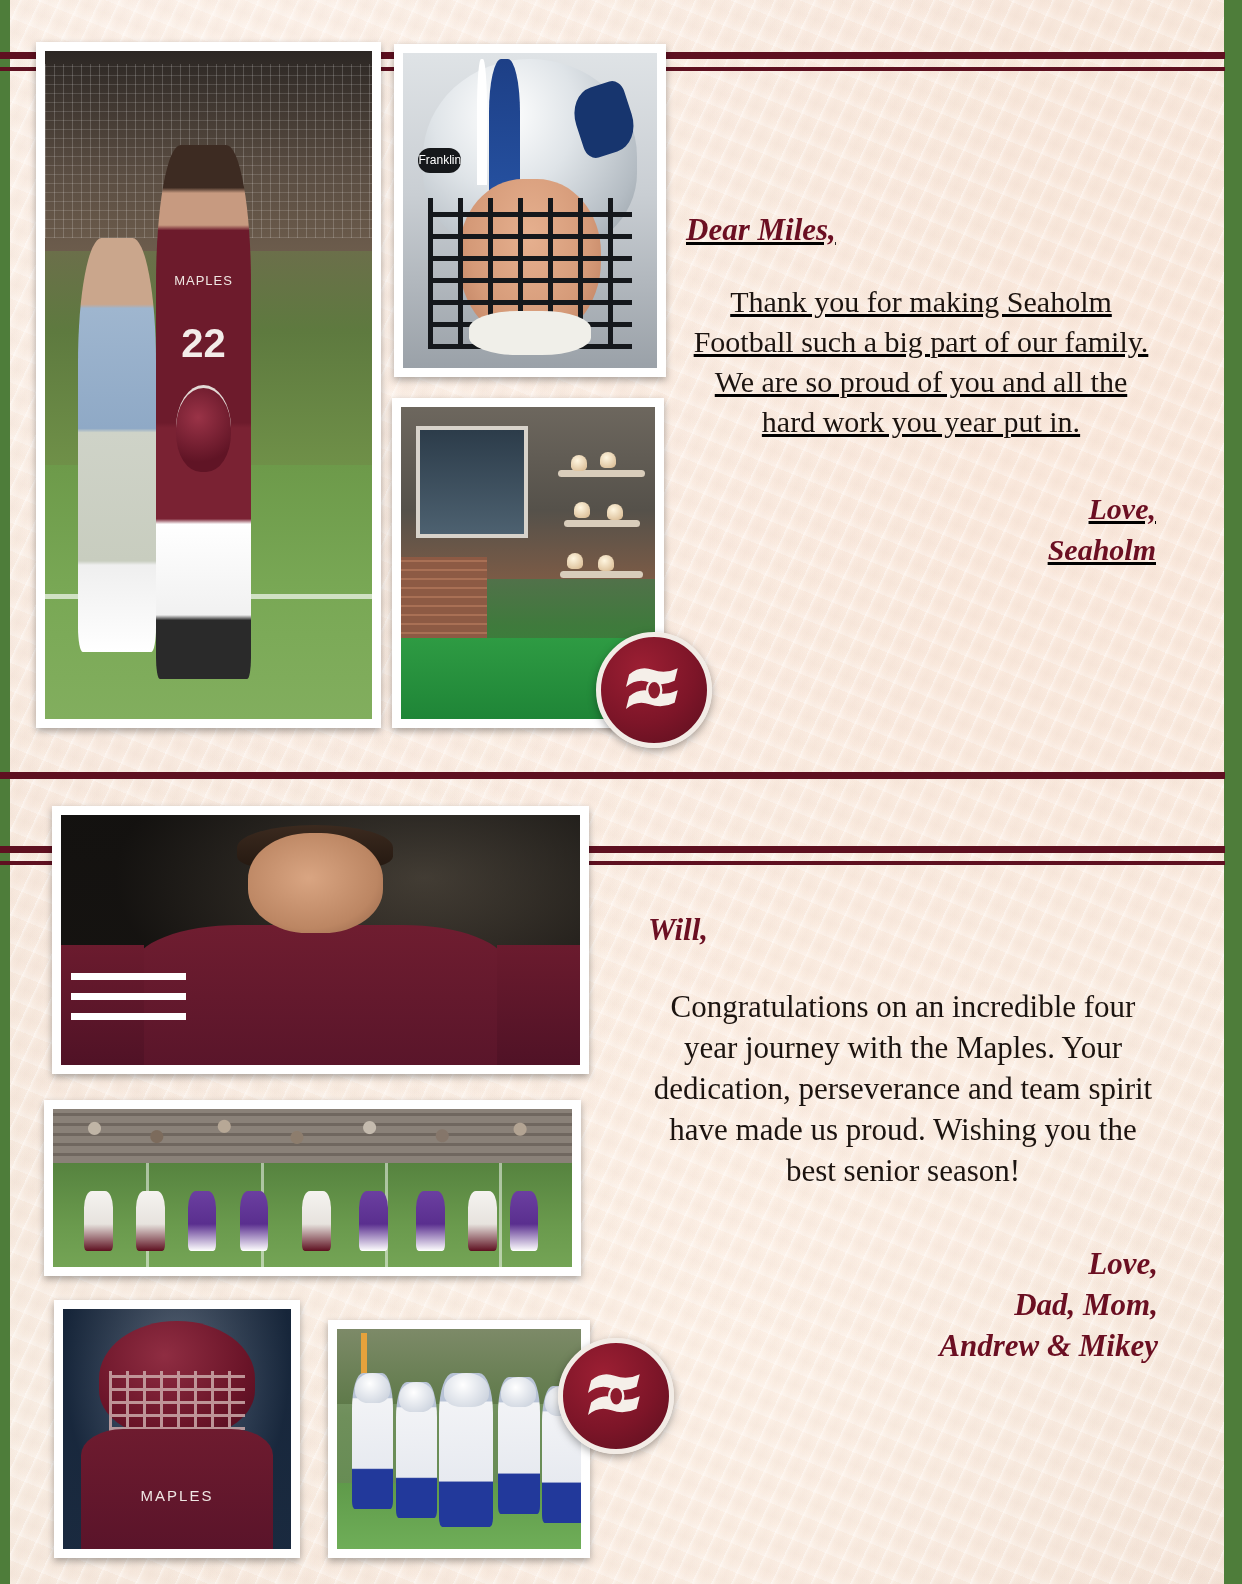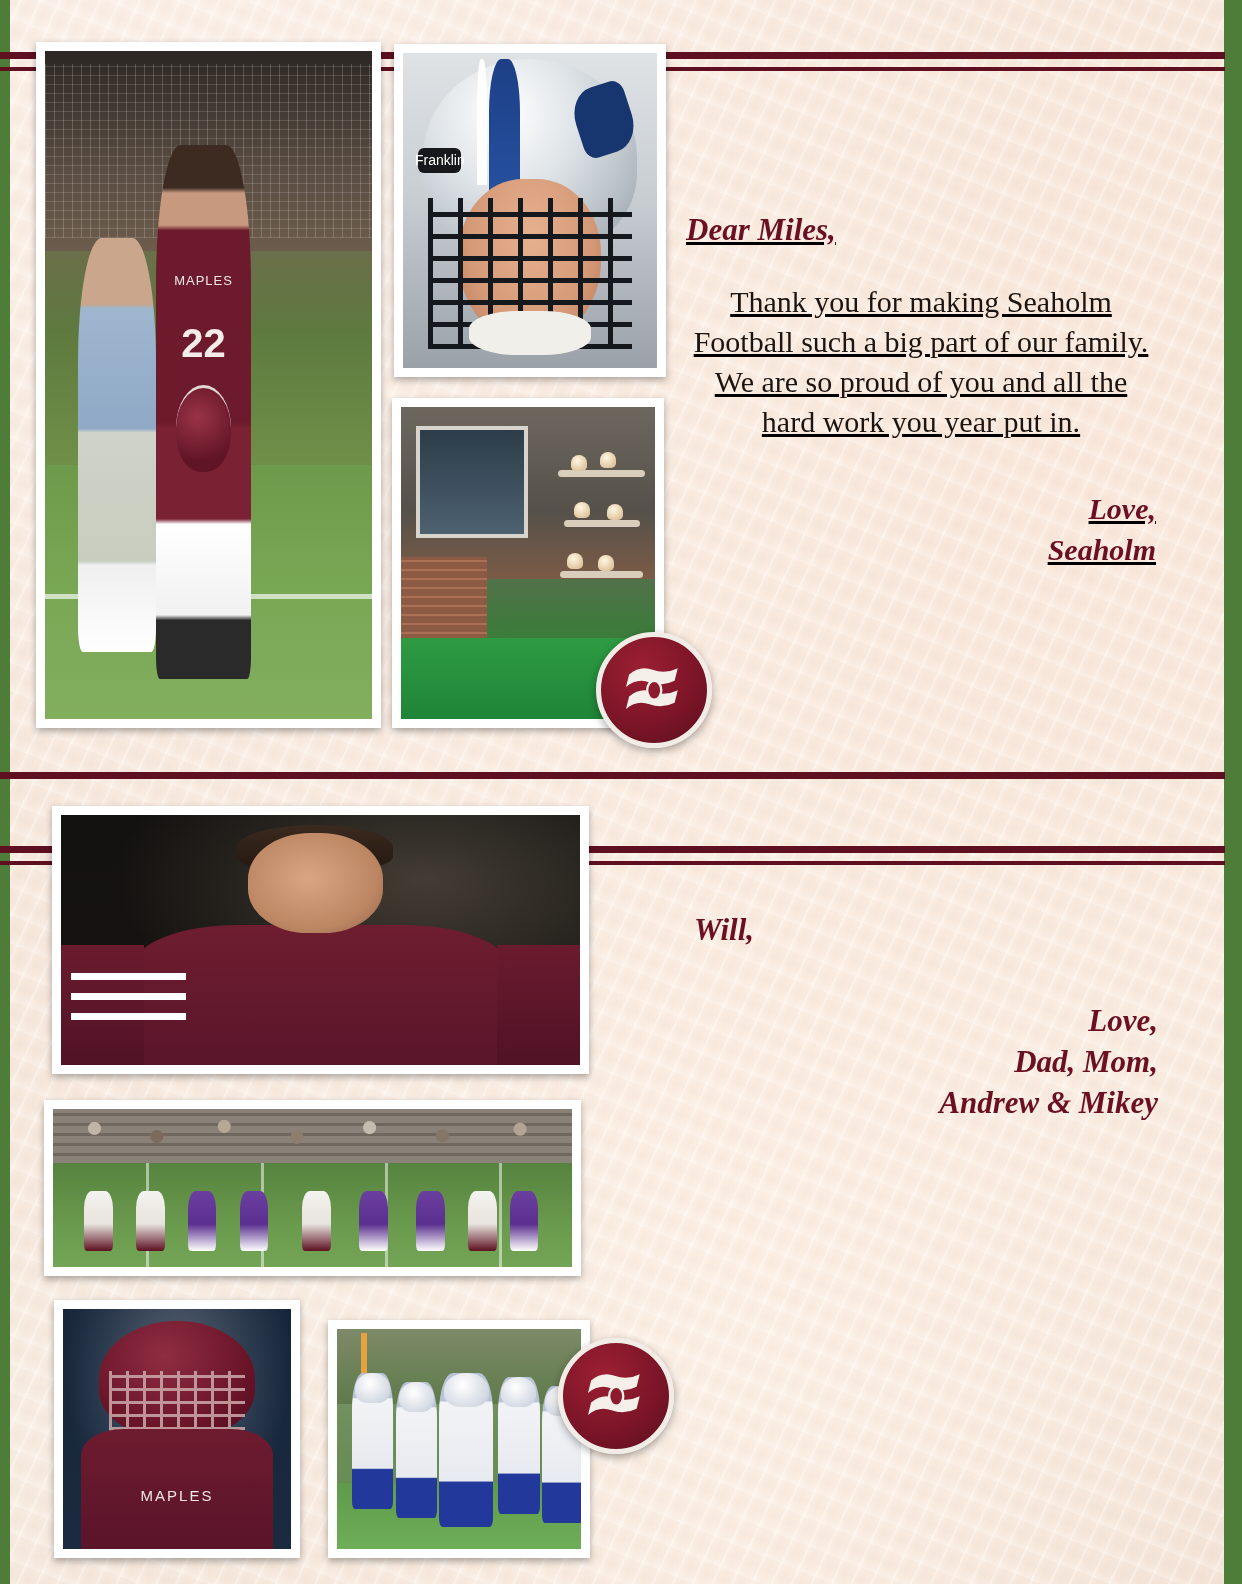--- a/index.html
+++ b/index.html
@@ -109,22 +109,22 @@
     background:#17356e; border-radius: 45% 20% 45% 20%; transform: rotate(-18deg); }
   .ph-helmet .face { position:absolute; left:22%; top:40%; width:56%; height:52%;
     background: radial-gradient(ellipse at 50% 35%, #e6b08f 0%, #d59a78 60%, #b9795a 100%);
     border-radius: 45% 45% 50% 50%; }
   .ph-helmet .cage { position:absolute; left:10%; top:46%; width:80%; height:48%;
     background-image: repeating-linear-gradient(0deg, #15181c 0 5px, transparent 5px 22px),
                       repeating-linear-gradient(90deg, #15181c 0 5px, transparent 5px 30px); }
   .ph-helmet .chin { position:absolute; left:26%; bottom:4%; width:48%; height:14%;
     background:#f0efe9; border-radius: 40%; }
   .ph-helmet .tag { position:absolute; left:6%; top:30%; width:17%; height:8%;
-    background:#16181b; color:#fff; font-size:14px; font-family:"Liberation Sans", sans-serif;
-    display:flex; align-items:center; justify-content:center; border-radius:6px; }
+    background:#16181b; color:#fff; font-size:12px; font-family:"Liberation Sans", sans-serif;
+    display:flex; align-items:center; justify-content:center; border-radius:12px; }
 
   .ph-cupcake .inner { background: linear-gradient(180deg,#4a4a46 0%, #6a665d 35%, #3f7a3c 70%, #2f8a3a 100%); }
   .ph-cupcake .house { position:absolute; left:0; top:0; width:100%; height:55%;
     background: linear-gradient(180deg,#6d675e 0%, #55514a 60%, #7b5b46 100%); }
   .ph-cupcake .window { position:absolute; left:6%; top:6%; width:44%; height:36%;
     background: linear-gradient(180deg,#2c3c4a,#4d6170); border:4px solid #d8d3cb; }
   .ph-cupcake .brick { position:absolute; left:0; bottom:22%; width:34%; height:30%;
     background: repeating-linear-gradient(0deg,#8d5a44 0 7px,#a97055 7px 9px); }
   .ph-cupcake .table { position:absolute; left:0; bottom:0; width:100%; height:26%;
     background: linear-gradient(180deg,#2e9b43 0%, #1f8537 100%); }
@@ -387,20 +387,21 @@
 
   <div class="seal" style="left:558px; top:1338px; width:116px; height:116px;">
     <svg viewBox="0 0 100 100">
       <path d="M18 30 q14 -12 30 -6 q16 6 32 -2 l-4 16 q-16 8 -32 2 q-16 -6 -30 6 z" fill="#f5efe9"></path>
       <path d="M18 58 q14 -12 30 -6 q16 6 32 -2 l-4 16 q-16 8 -32 2 q-16 -6 -30 6 z" fill="#f5efe9"></path>
       <ellipse cx="50" cy="50" rx="9" ry="12" fill="#8c1b2d" stroke="#f5efe9" stroke-width="3"></ellipse>
     </svg>
   </div>
 
   <div class="msg" style="left:648px; top:912px; width:510px;">
-    <div class="salutation" style="font-size:31px;margin-left:46px;">Will,</div>
+    <div class="salutation" style="font-size:31px;">Will,</div>
+    <div class="body-text" style="font-size:31px; line-height:41px; margin-top:38px; padding:0 4px;">Congratulations on an incredible four year journey with the Maples. Your dedication, perseverance and team spirit have made us proud. Wishing you the best senior season!</div>
     <div class="signoff" style="font-size:31px; line-height:41px; margin-top:52px;">
       <div>Love,</div>
       <div>Dad, Mom,</div>
       <div>Andrew &amp; Mikey</div>
     </div>
   </div>
 </div>
 
 </body></html>

